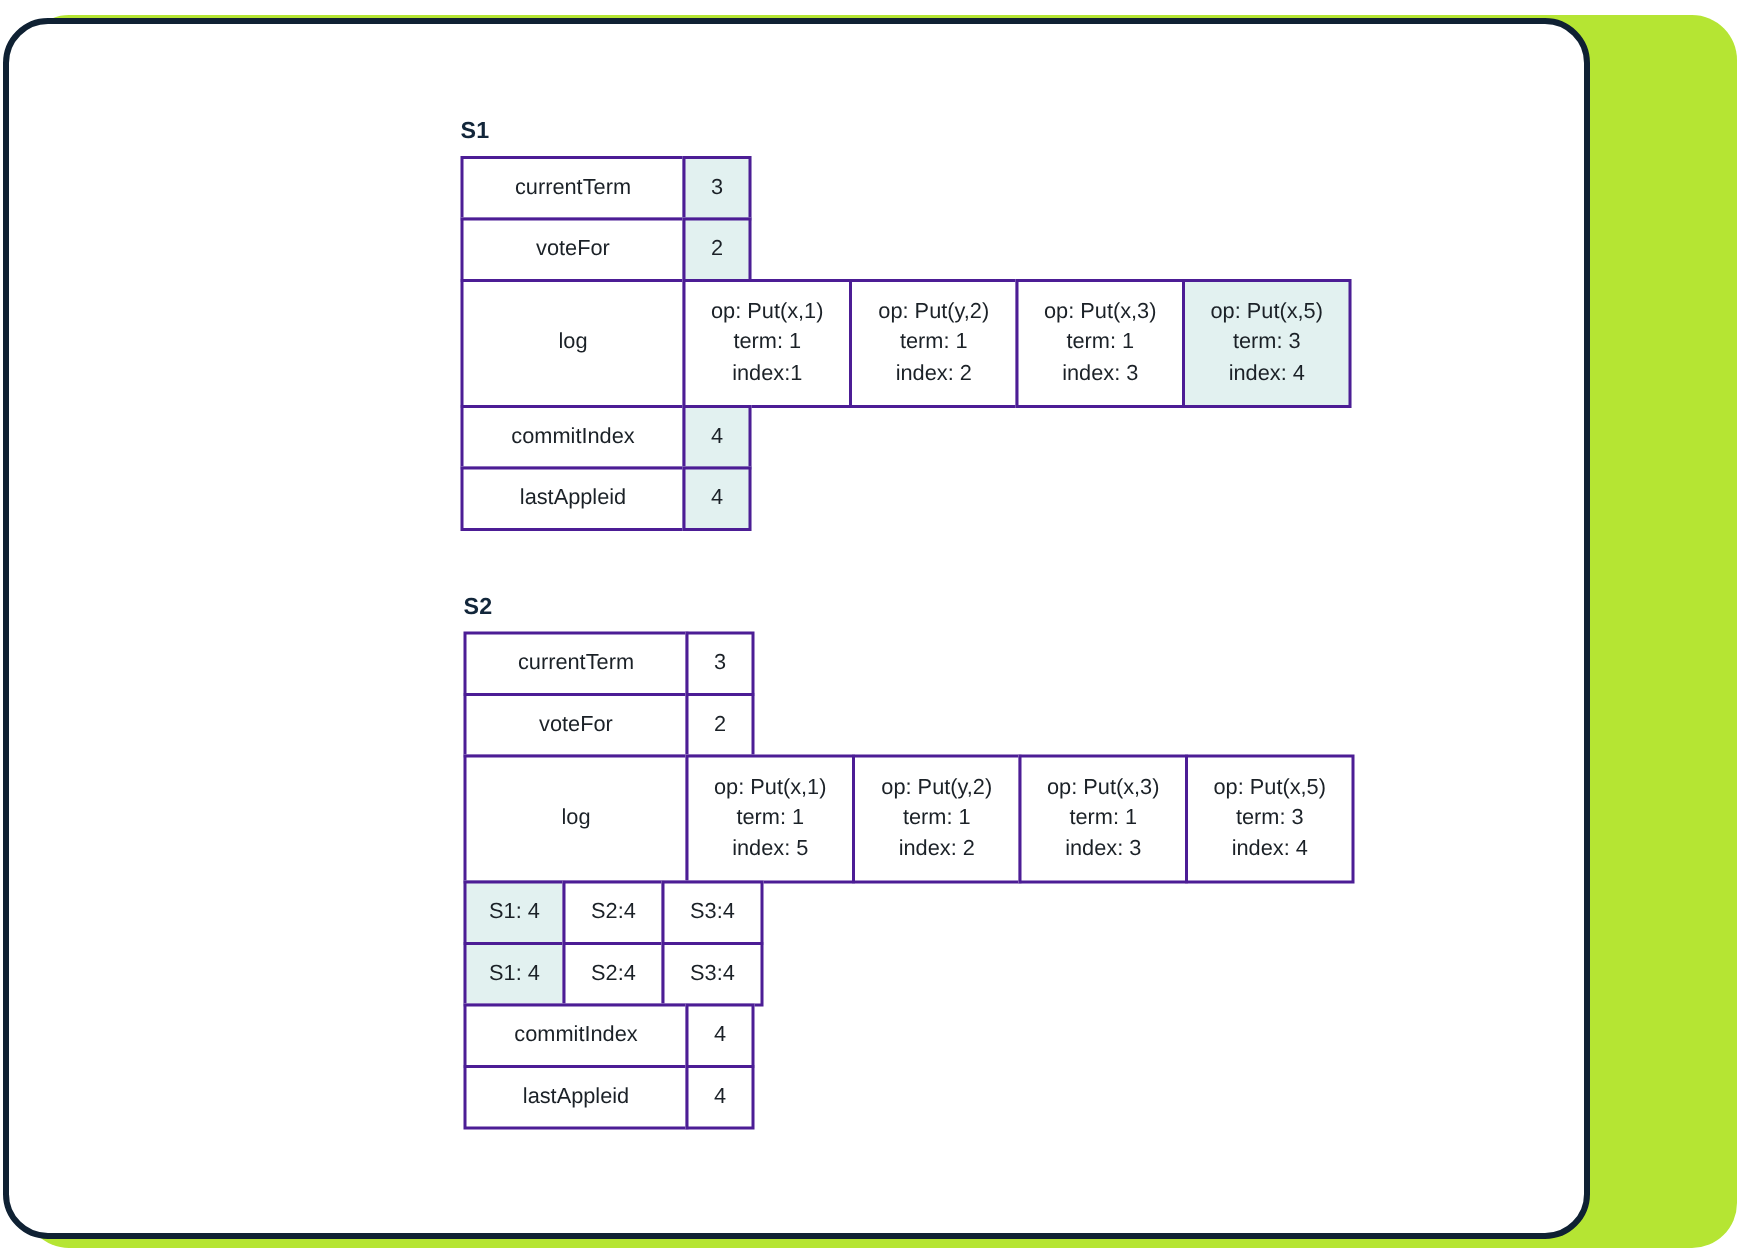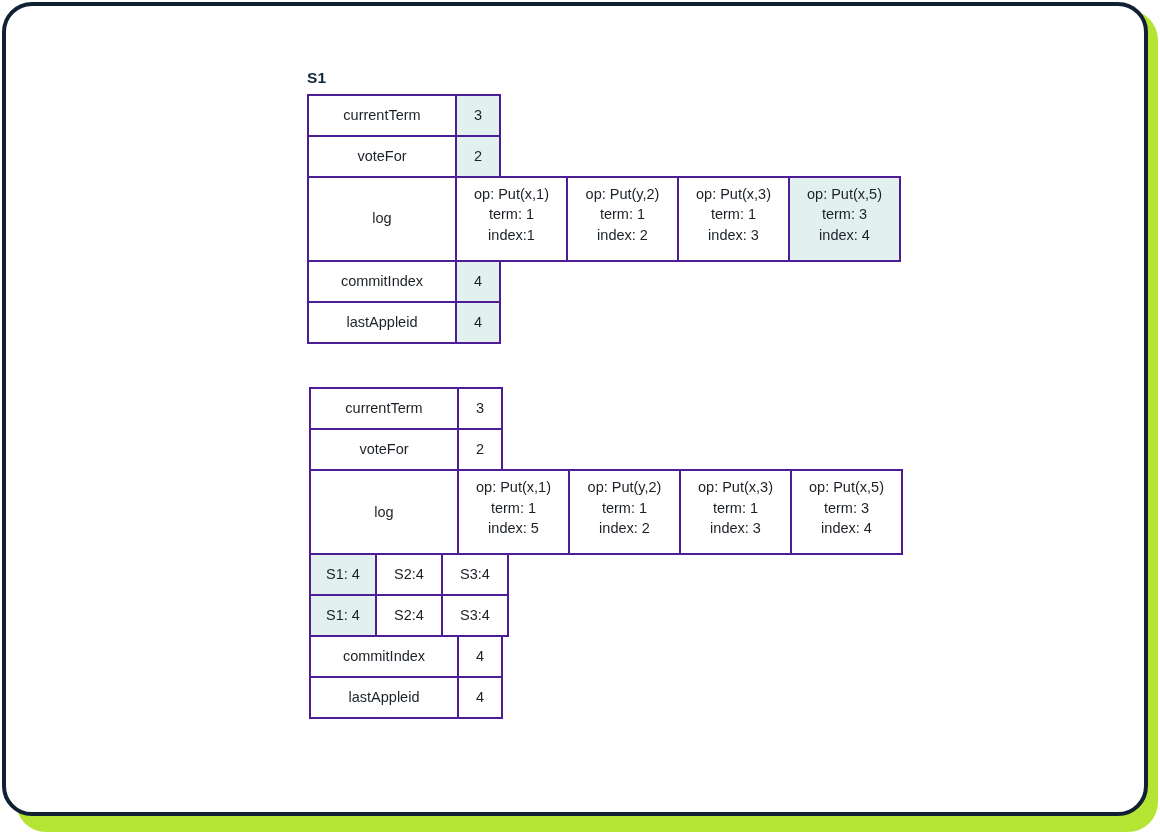--- a/index.html
+++ b/index.html
@@ -28,22 +28,22 @@
     top: 10px;
     width: 1142px;
     height: 822px;
     border-radius: 30px;
     background: #b5e533;
   }
 
   .card {
     position: absolute;
     left: 2px;
-    top: 2px;
-    width: 1146px;
+    top: 12px;
+    width: 1058px;
     height: 814px;
     box-sizing: border-box;
     border-radius: 30px;
     border: 4px solid #0f2133;
     background: #ffffff;
     overflow: hidden;
     text-decoration: underline;
   }
 
   .canvas {
@@ -107,21 +107,21 @@
 
   .cell.value {
     width: 46px;
     min-width: 46px;
   }
 
   .cell.log-entry {
     width: 113px;
     min-width: 113px;
     flex-direction: column;
-    justify-content: flex-start;
+    justify-content: center;
     padding: 6px 2px;
   }
   .cell.log-entry .le-line {
     display: block;
     white-space: pre;
   }
 
   .cell.peer {
     width: 68px;
     min-width: 68px;
@@ -178,20 +178,21 @@
               <div class="cell label h-std">commitIndex</div>
               <div class="cell value h-std tinted">4</div>
             </div>
             <div class="row h-std">
               <div class="cell label h-std">lastAppleid</div>
               <div class="cell value h-std tinted">4</div>
             </div>
           </div>
         </div>
         <div class="server-block" id="server-block-1">
+          <div class="server-label">S2</div>
           <div class="rows">
             <div class="row h-std">
               <div class="cell label h-std">currentTerm</div>
               <div class="cell value h-std">3</div>
             </div>
             <div class="row h-std">
               <div class="cell label h-std">voteFor</div>
               <div class="cell value h-std">2</div>
             </div>
             <div class="row h-log">

